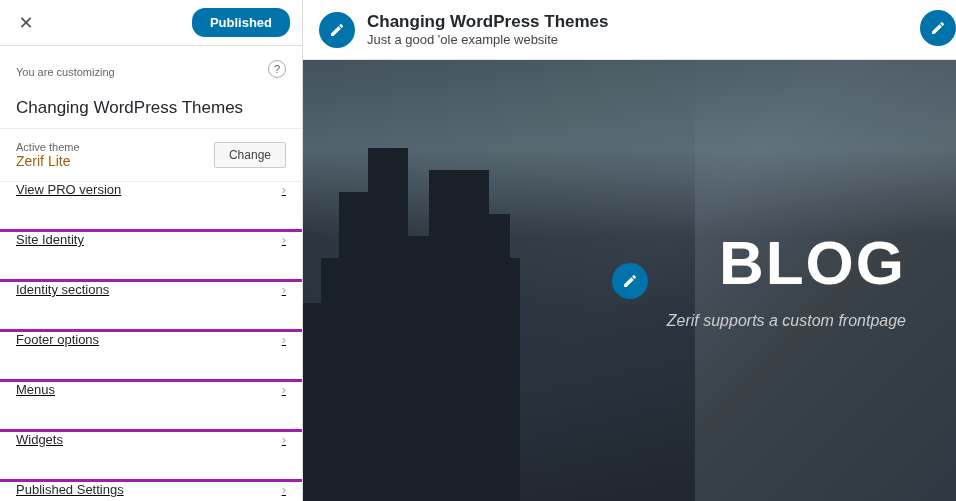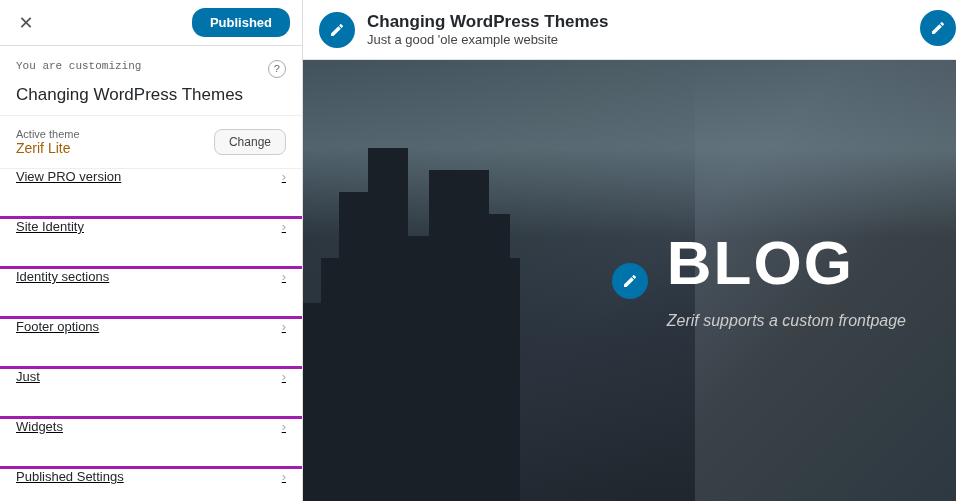--- a/index.html
+++ b/index.html
@@ -49,25 +49,24 @@
 
     
     .customizing-block {
       padding: 14px 16px 10px;
       border-bottom: 1px solid #eee;
       position: relative;
     }
     .customizing-label {
       font-size: 11px;
       color: #666;
-      margin-bottom: 7px;
-      display: flex;
-      align-items: flex-start;
+      margin-bottom: 20px;
+      display: flex;
+      align-items: flex-end;
       justify-content: space-between;
-      font-family: Liberation Mono, monospace;
     }
     .help-icon {
       width: 18px; height: 18px;
       border: 1px solid #aaa;
       border-radius: 50%;
       display: flex; align-items: center; justify-content: center;
       font-size: 11px;
       color: #666;
       cursor: pointer;
     }
@@ -97,21 +96,21 @@
       font-size: 14px;
       color: #a16207;
     }
     .change-btn {
       border: 1px solid #ccc;
       background: #f7f7f7;
       padding: 5px 14px;
       font-size: 12px;
       cursor: pointer;
       color: #444;
-      border-radius: 8px;
+      border-radius: 2px;
     }
 
     
     .menu-list {
       flex: 1;
       overflow-y: auto;
     }
     .menu-item {
       display: flex;
       justify-content: space-between;
@@ -216,21 +215,21 @@
     .b3 { left: 18%; width: 40px; height: 80%; }
     .b4 { left: 28%; width: 35px; height: 60%; }
     .b5 { left: 35%; width: 60px; height: 75%; }
     .b6 { left: 45%; width: 45px; height: 65%; }
     .b7 { left: 0%; width: 35px; height: 45%; }
     .b8 { left: 52%; width: 30px; height: 55%; }
 
     .hero-content {
       position: relative;
       z-index: 2;
-      text-align: left;
+      text-align: right;
       padding-right: 40px;
       margin-right: 10px;
     }
     .hero-title {
       font-size: 62px;
       font-weight: 900;
       color: #fff;
       letter-spacing: 2px;
       line-height: 1;
     }
@@ -300,21 +299,21 @@
     </div>
     <div class="menu-item">
       <span class="menu-item-label">Identity sections</span>
       <span class="chevron">›</span>
     </div>
     <div class="menu-item">
       <span class="menu-item-label">Footer options</span>
       <span class="chevron">›</span>
     </div>
     <div class="menu-item">
-      <span class="menu-item-label">Just</span>
+      <span class="menu-item-label">Menus</span>
       <span class="chevron">›</span>
     </div>
     <div class="menu-item">
       <span class="menu-item-label">Widgets</span>
       <span class="chevron">›</span>
     </div>
     <div class="menu-item">
       <span class="menu-item-label">Published Settings</span>
       <span class="chevron">›</span>
     </div>

